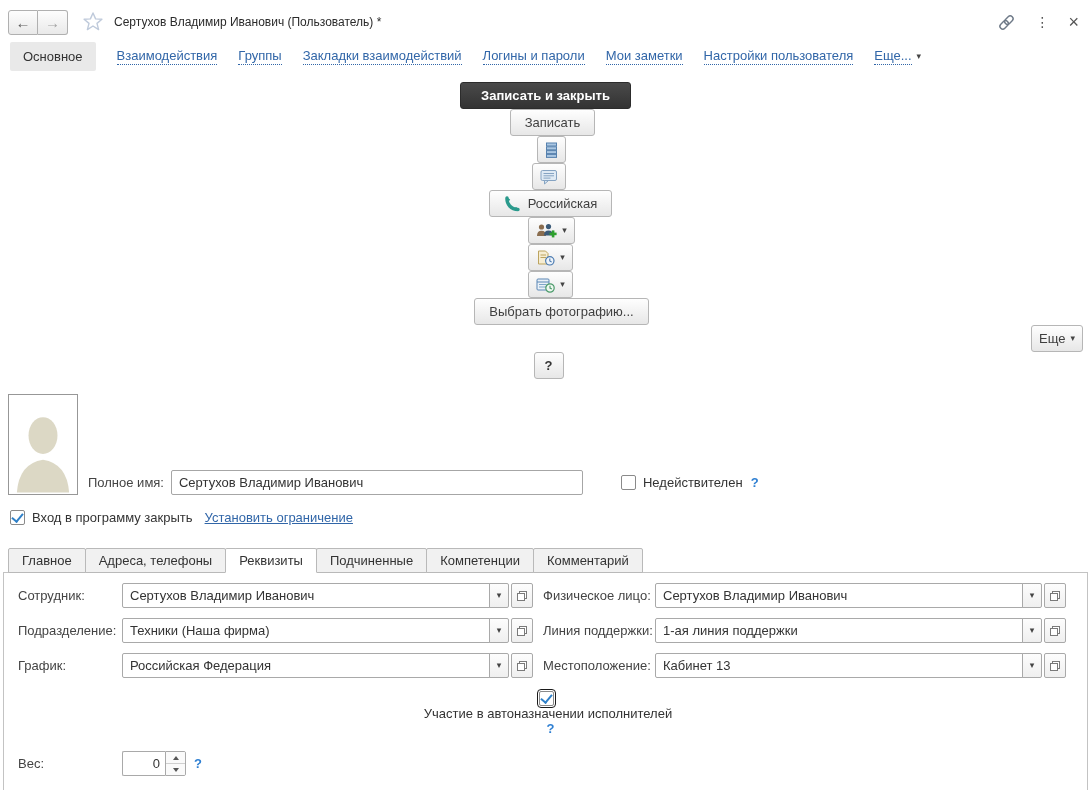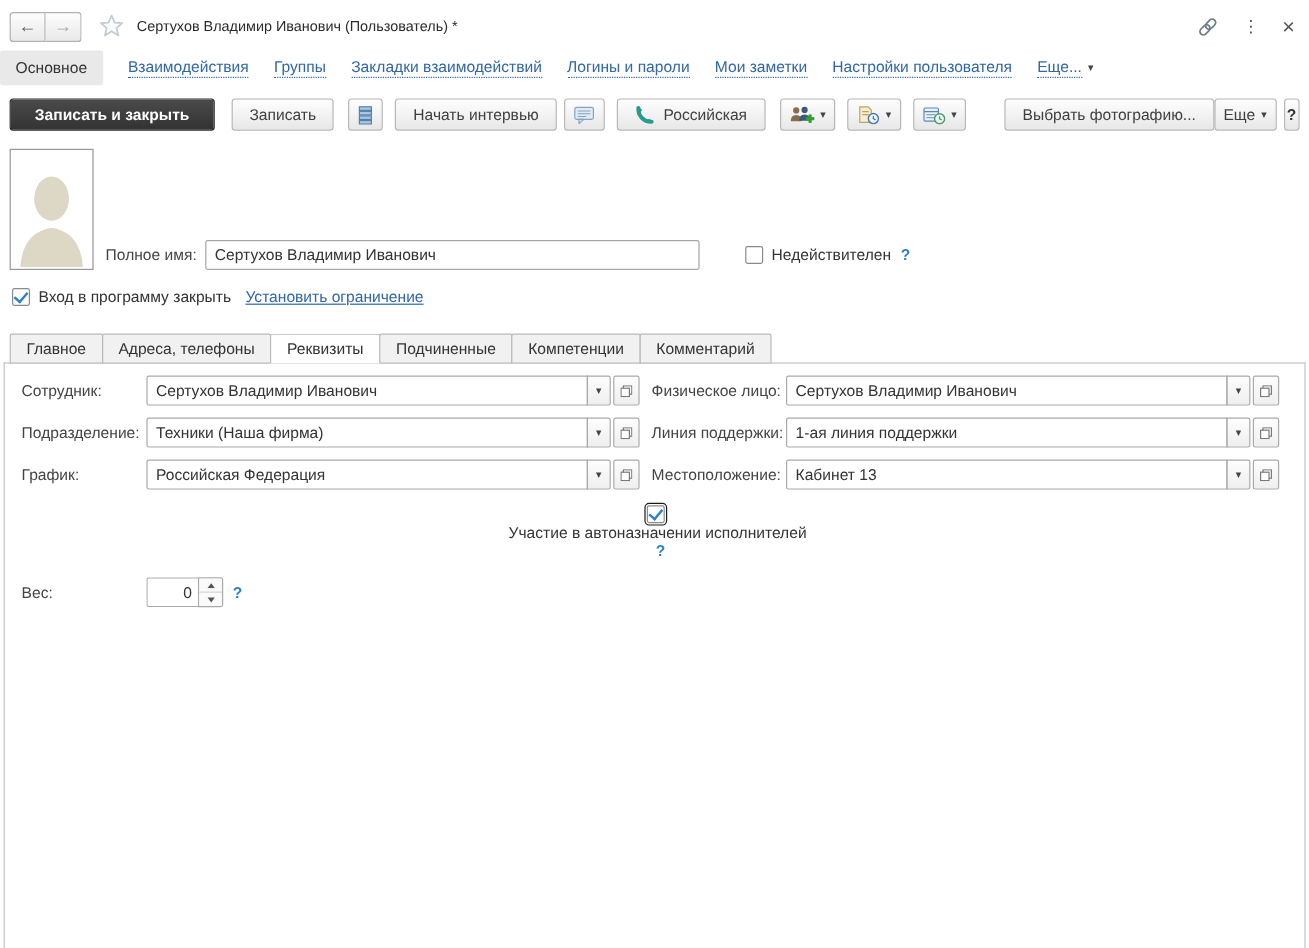--- a/index.html
+++ b/index.html
@@ -16,27 +16,27 @@
             display:flex; align-items:center; justify-content:center; font-size:15px; color:#5c5c5c; cursor:pointer; }
   .navbtn.back { border-radius:3px 0 0 3px; }
   .navbtn.fwd  { border-radius:0 3px 3px 0; border-left:none; color:#a3a3a3; }
   .fav-star { margin-left:14px; display:flex; }
   .win-title { margin-left:10px; font-size:12px; color:#2b2b2b; white-space:nowrap; }
   .win-icons { margin-left:auto; display:flex; align-items:center; gap:19px; }
   .win-icon { color:#5b6570; cursor:pointer; display:flex; align-items:center; }
   .dots-glyph { font-size:14px; color:#555; line-height:1; }
   .close-glyph { font-size:18px; color:#555; line-height:1; }
   
-  .navrow { display:flex; align-items:center; height:32px; margin-top:4px; gap:21px; }
+  .navrow { display:flex; align-items:center; height:32px; margin-top:4px; padding-left:10px; gap:21px; }
   .navitem-active { background:#e9e9e9; padding:7px 13px; border-radius:2px; color:#333; cursor:pointer; }
   .navlink { color:#3166a8; border-bottom:1px dotted #3166a8; padding-bottom:1px; cursor:pointer; white-space:nowrap; }
   .navmore { display:flex; align-items:center; gap:5px; cursor:pointer; }
   .arrow-down { font-size:9px; color:#444; line-height:1; }
   
-  .toolbar { display:flex; align-items:center; padding:10px 8px 8px 8px; }
+  .toolbar { display:flex; align-items:center; padding:10px 8px 8px 8px;flex-direction:column; }
   .btn { height:27px; border:1px solid #b6b6b6; border-radius:3px; background:linear-gradient(#fefefe,#e7e7e7);
          padding:0 14px; display:flex; align-items:center; color:#3f3f3f; font-size:13px; cursor:pointer; white-space:nowrap; }
   .btn-primary { background:linear-gradient(#4a4a4a,#333); border-color:#2c2c2c; color:#fff; font-weight:bold; padding:0 20px; }
   .iconbtn { padding:0 7px; }
   .dropbtn { padding:0 7px; gap:5px; }
   .gap6{margin-left:6px;} .gap10{margin-left:10px;} .gap12{margin-left:12px;} .gap14{margin-left:14px;} .gap32{margin-left:32px;}
   .btn .bicon { display:flex; align-items:center; margin-right:7px; }
   .push-right { margin-left:auto; }
   .helpbtn { width:30px; justify-content:center; padding:0; font-weight:bold; color:#333; }
   
@@ -142,21 +142,20 @@
       <svg width="13" height="16" viewBox="0 0 13 16">
           <g fill="#aac6e2" stroke="#5580ad" stroke-width="1">
         <rect x="1.5" y="1" width="10" height="3"></rect>
             <rect x="1.5" y="4.8" width="10" height="3"></rect>
         <rect x="1.5" y="8.6" width="10" height="3"></rect>
             <rect x="1.5" y="12.4" width="10" height="3"></rect>
           </g>
         </svg>
     </span>
   </button>
-  <button class="btn gap10">Начать интервью</button>
   <button class="btn iconbtn gap6">
     <span class="bicon" style="margin-right:0">
       <svg width="18" height="16" viewBox="0 0 18 16">
           <rect x="1" y="1.5" width="15.5" height="10" rx="1.5" fill="#dfeaf4" stroke="#85a3c2"></rect>
         <path d="M4.5 11.5 L4.5 15 L8.5 11.5 Z" fill="#dfeaf4" stroke="#85a3c2" stroke-linejoin="round"></path>
         <line x1="3.5" y1="4.5" x2="14" y2="4.5" stroke="#85a3c2"></line>
           <line x1="3.5" y1="6.8" x2="14" y2="6.8" stroke="#85a3c2"></line>
         <line x1="3.5" y1="9.1" x2="10.5" y2="9.1" stroke="#85a3c2"></line>
         </svg>
     </span>

